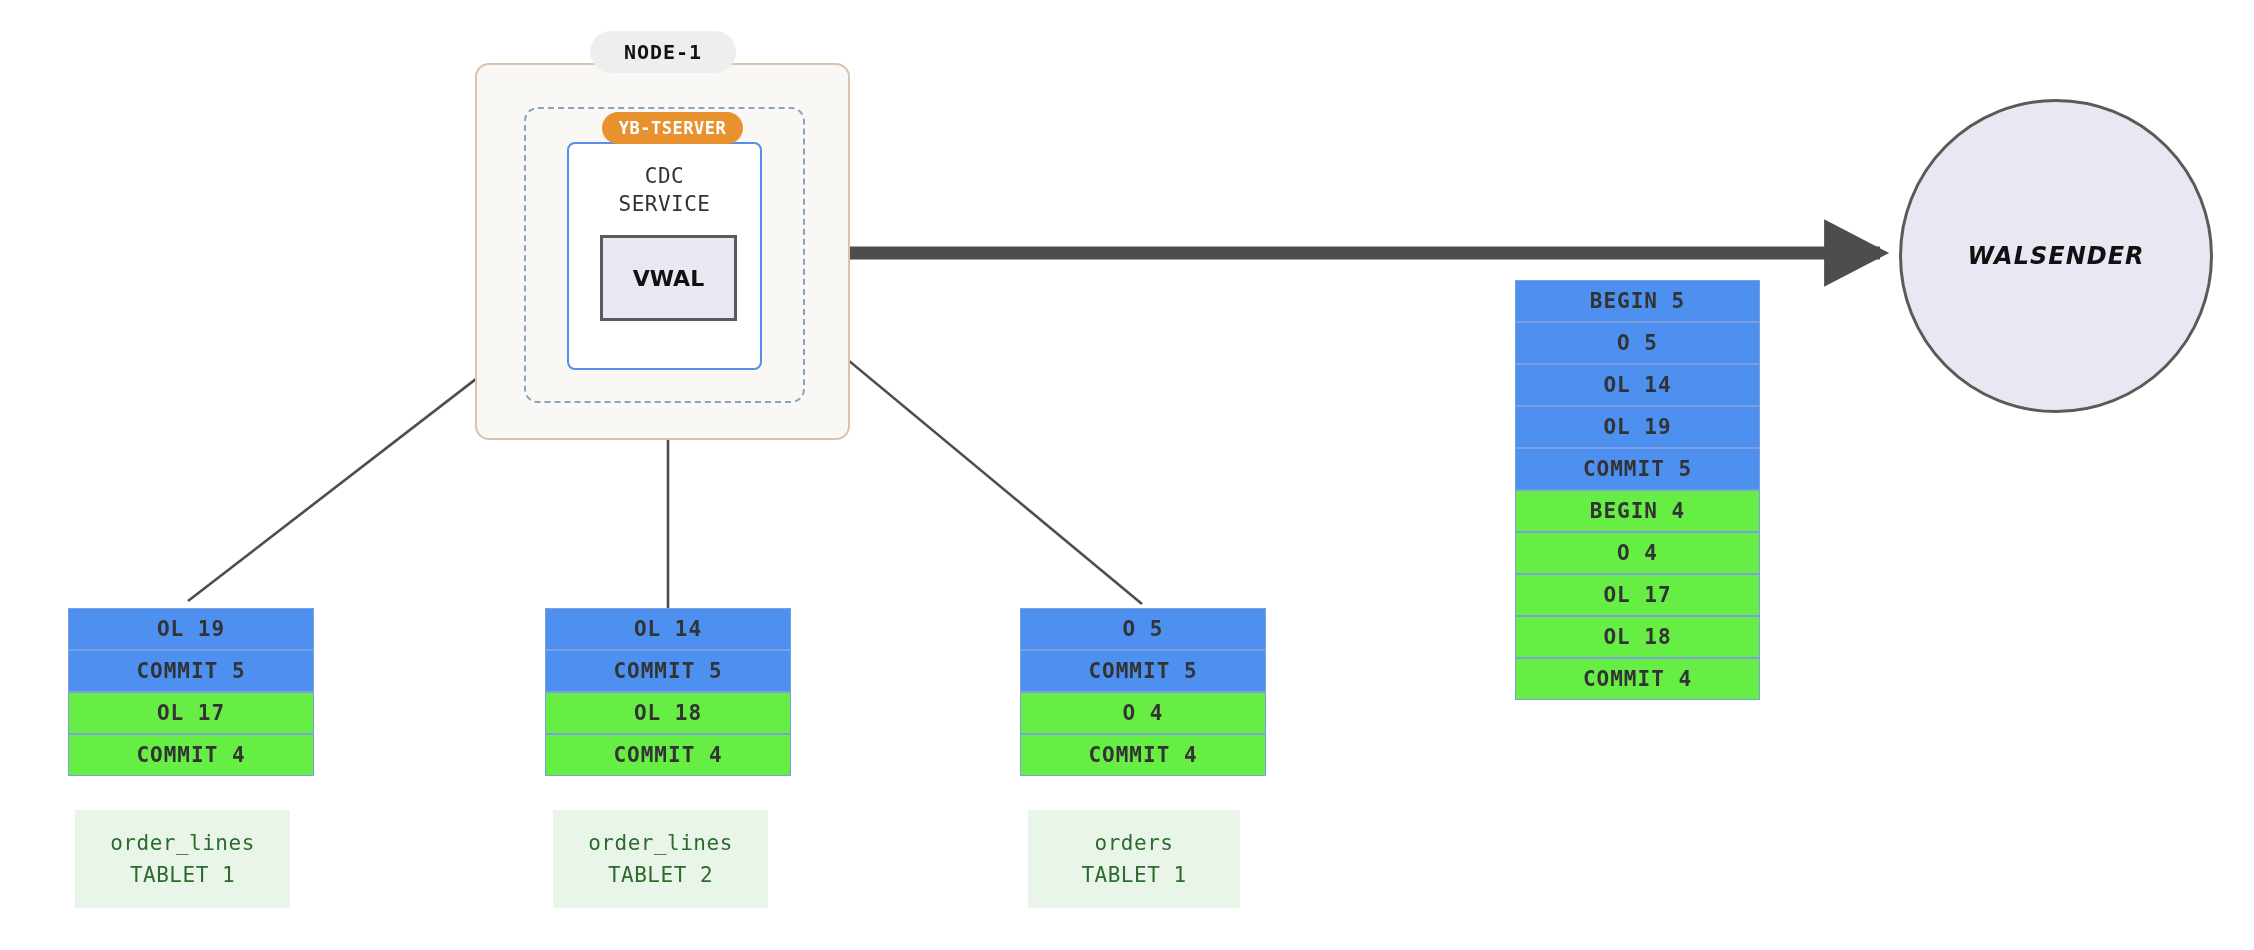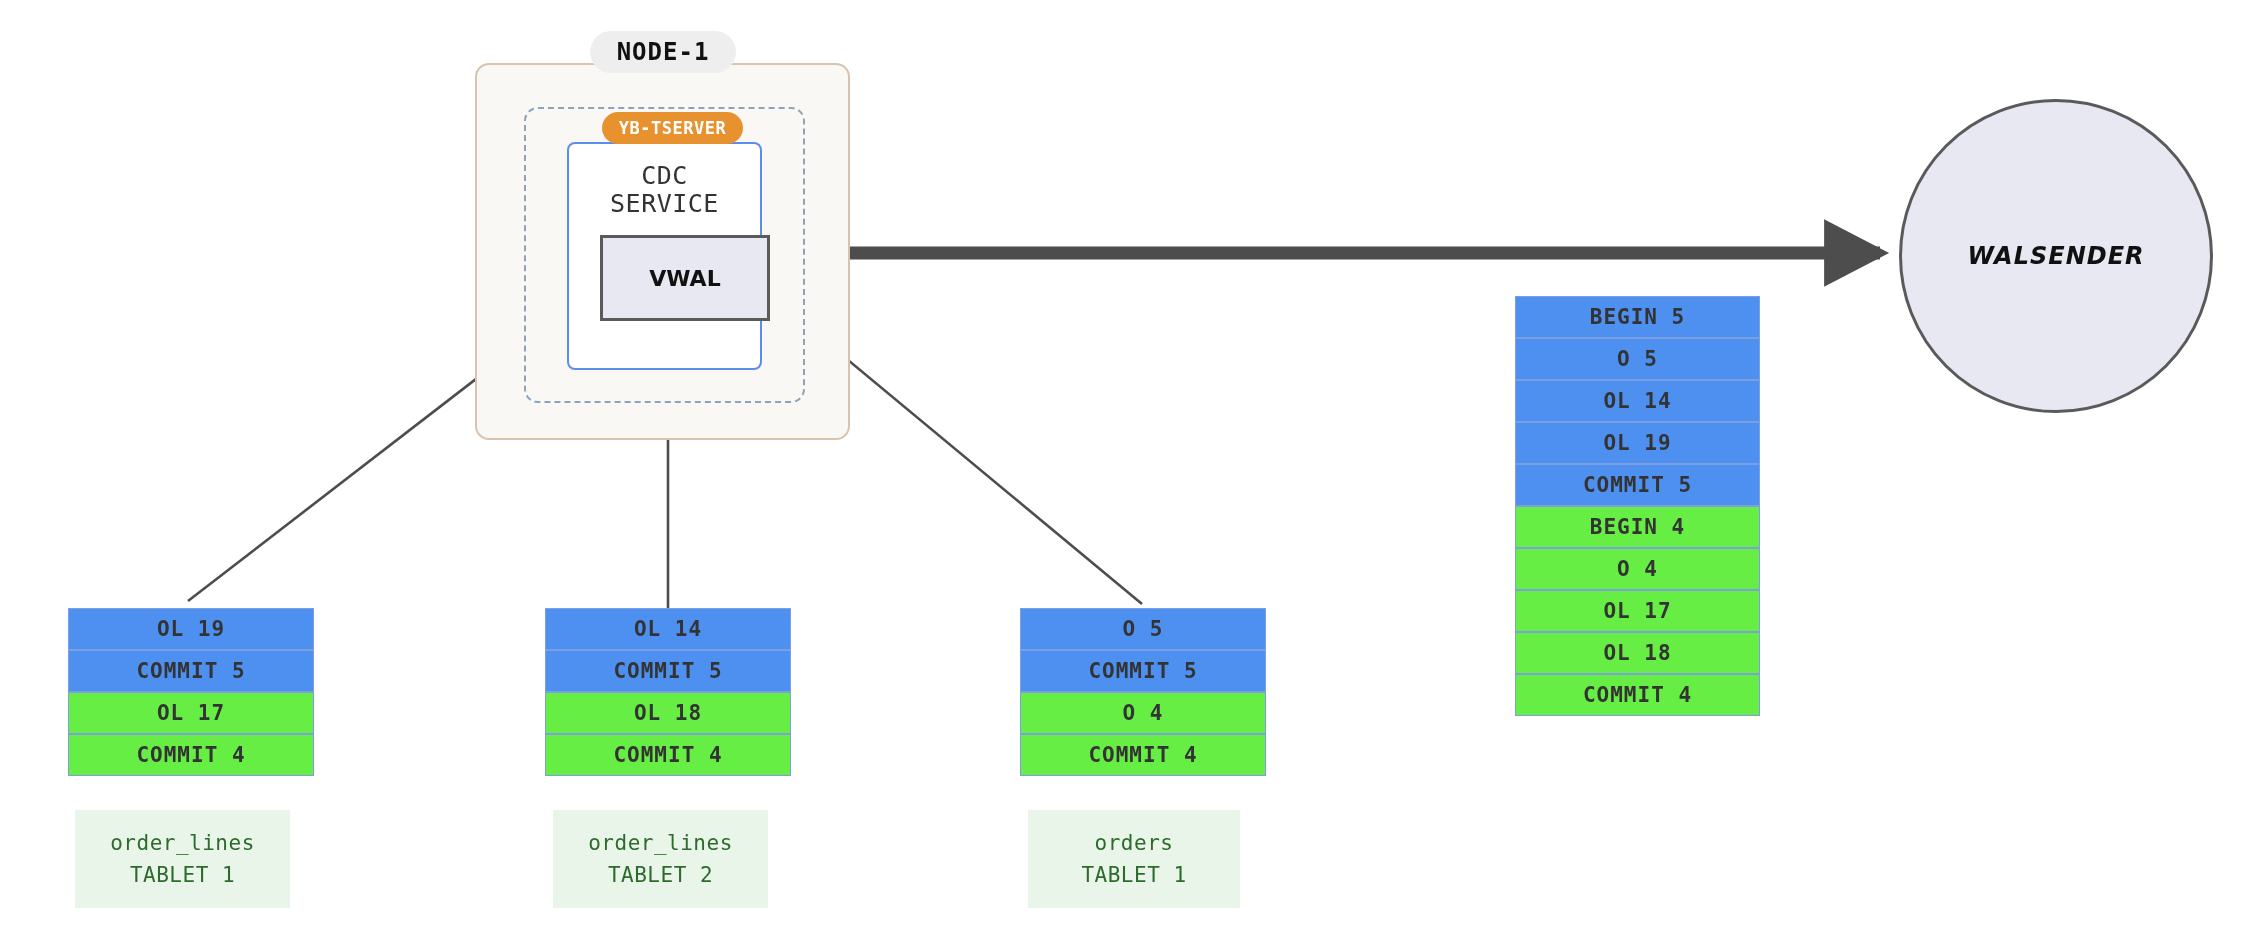--- a/index.html
+++ b/index.html
@@ -45,21 +45,21 @@
     position: absolute;
     left: 590px;
     top: 31px;
     width: 146px;
     height: 42px;
     background: #eeeeee;
     border-radius: 21px;
     display: flex;
     align-items: center;
     justify-content: center;
-    font-size: 24px;
+    font-size: 20px;
     font-weight: bold;
     letter-spacing: 1px;
     color: #111111;
     box-sizing: border-box;
   }
   .tserver-badge {
     position: absolute;
     left: 602px;
     top: 85px;
     width: 141px;
@@ -98,30 +98,30 @@
     border-radius: 8px;
     background: #ffffff;
     box-sizing: border-box;
   }
   .cdc-label {
     position: absolute;
     left: 0;
     top: 18px;
     width: 100%;
     text-align: center;
-    font-size: 25px;
+    font-size: 21px;
     line-height: 28px;
     color: #333333;
     letter-spacing: 0.5px;
   }
   .vwal-box {
     position: absolute;
     left: 600px;
     top: 235px;
-    width: 170px;
+    width: 137px;
     height: 86px;
     background: #e8e8f2;
     border: 3px solid #5a5a5a;
     display: flex;
     align-items: center;
     justify-content: center;
     font-family: "DejaVu Sans", "Liberation Sans", sans-serif;
     font-size: 22px;
     font-weight: bold;
     color: #111111;
@@ -239,21 +239,21 @@
       <div class="rec green">OL 18</div>
       <div class="rec green">COMMIT 4</div>
     </div>
   <div class="stack" id="stack-2" style="left:1020px; top:608px; width:246px;">
       <div class="rec blue">O 5</div>
       <div class="rec blue">COMMIT 5</div>
       <div class="rec green">O 4</div>
       <div class="rec green">COMMIT 4</div>
     </div>
 
-  <div class="stack" id="stack-vwal" style="left:1515px; top:296px; width:245px;">
+  <div class="stack" id="stack-vwal" style="left:1515px; top:280px; width:245px;">
       <div class="rec blue">BEGIN 5</div>
       <div class="rec blue">O 5</div>
       <div class="rec blue">OL 14</div>
       <div class="rec blue">OL 19</div>
       <div class="rec blue">COMMIT 5</div>
       <div class="rec green">BEGIN 4</div>
       <div class="rec green">O 4</div>
       <div class="rec green">OL 17</div>
       <div class="rec green">OL 18</div>
       <div class="rec green">COMMIT 4</div>

